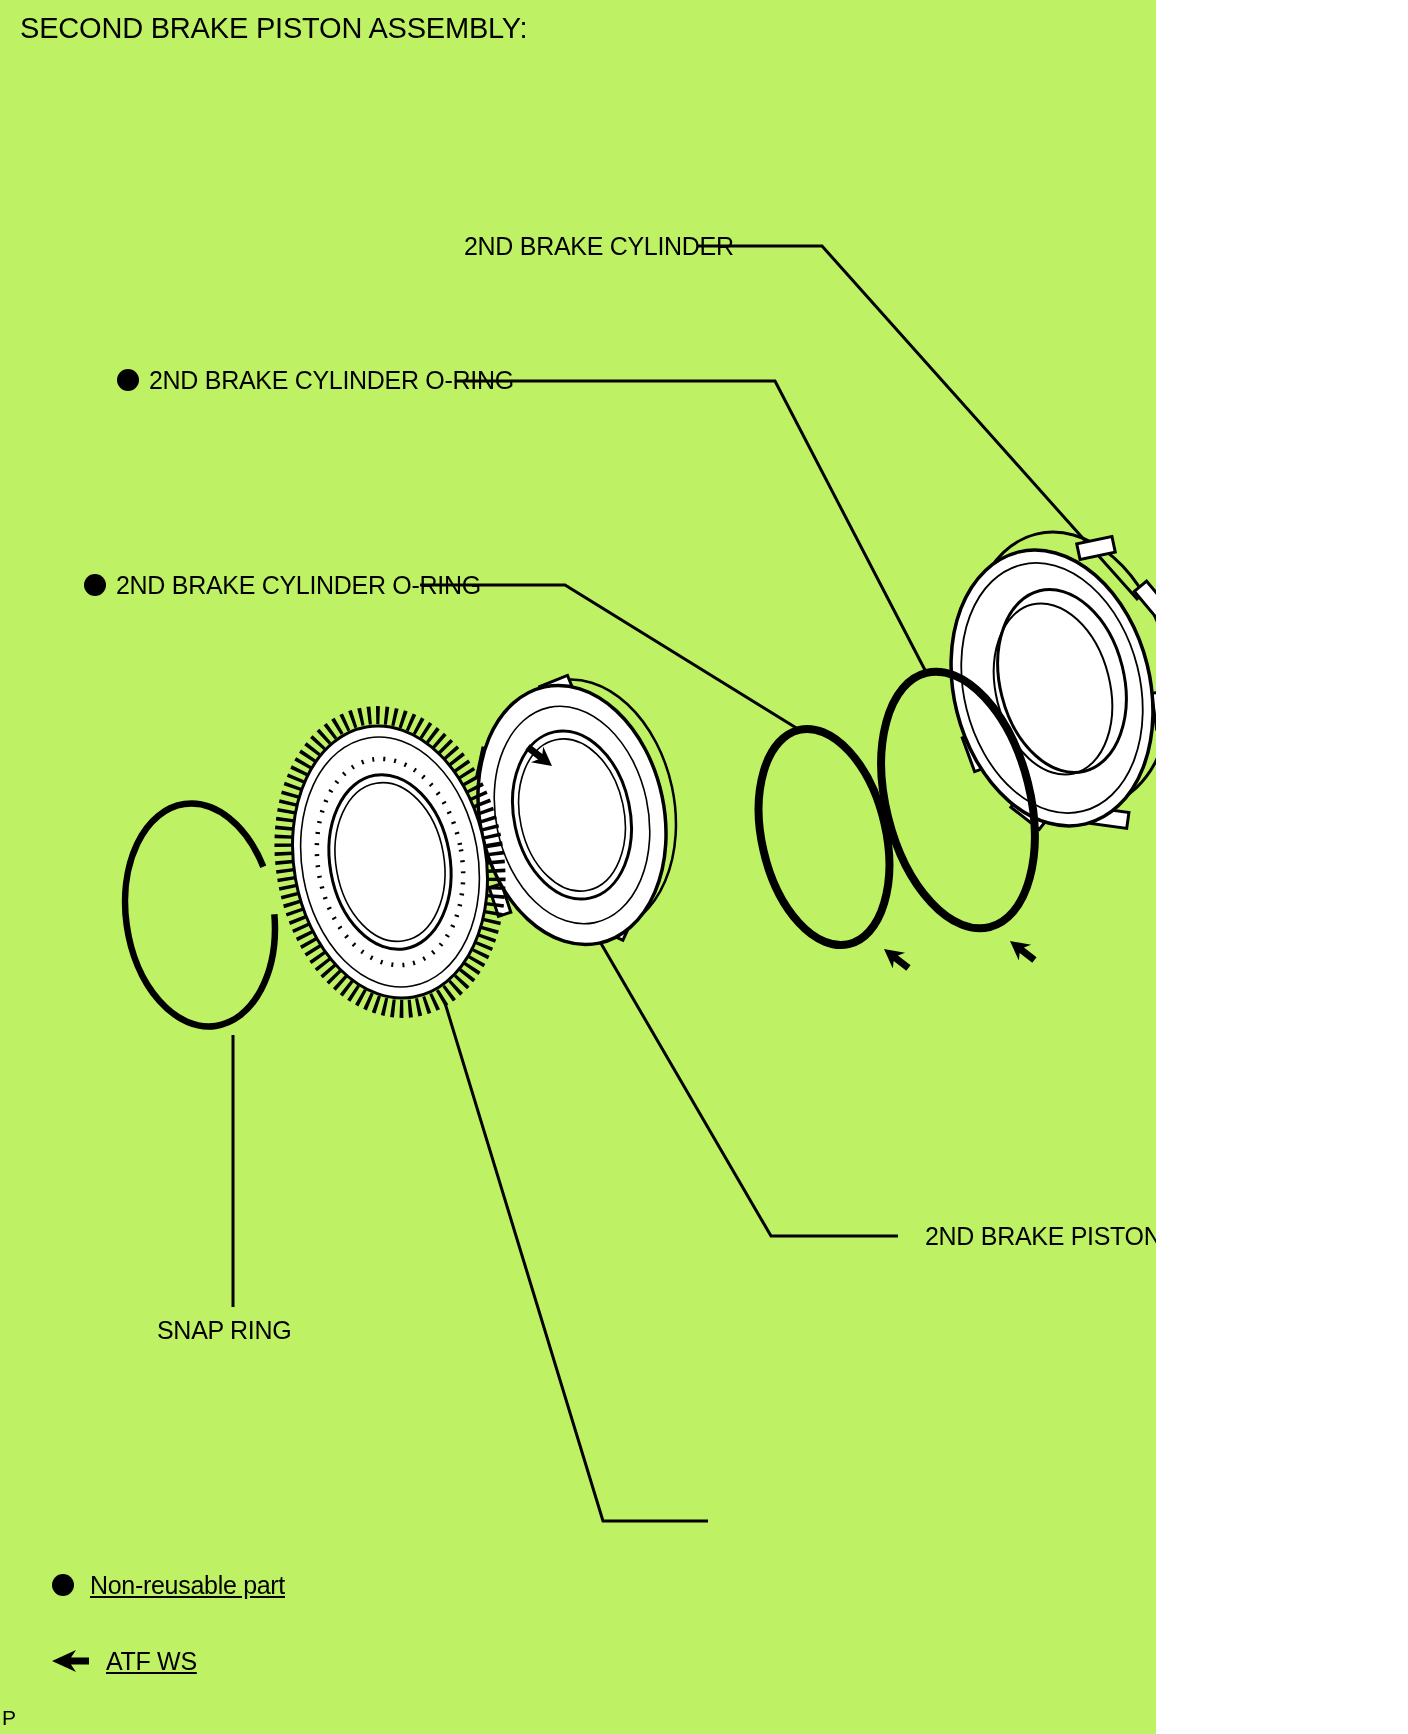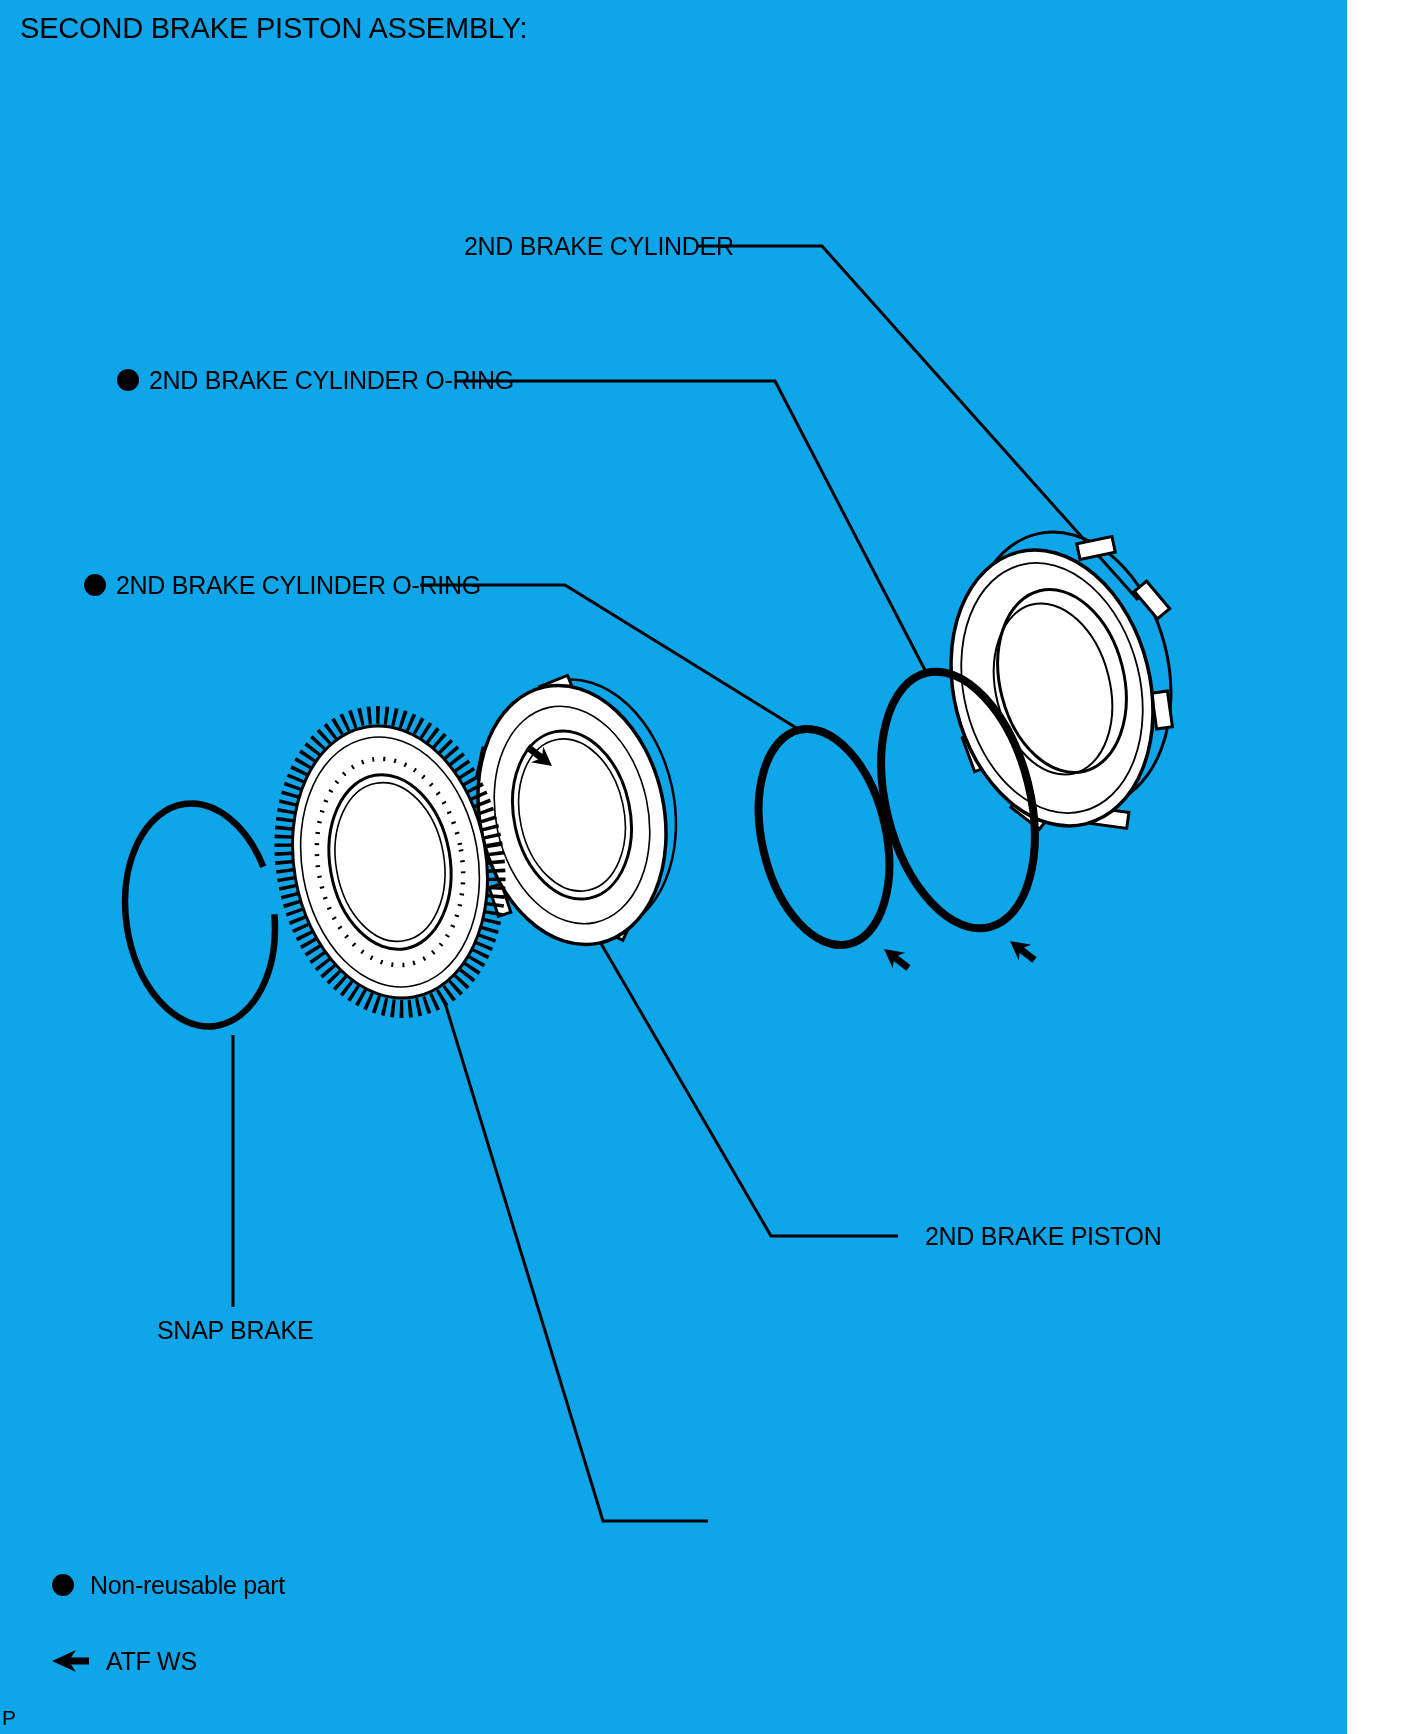--- a/index.html
+++ b/index.html
@@ -1,19 +1,19 @@
 <!DOCTYPE html>
 <html><head>
 <meta charset="utf-8">
 <style>
   html,body{margin:0;padding:0;background:#ffffff;}
   .page{
     position:relative;
-    width:1347px;height:1734px;
-    background:#0ea5e9;
+    width:1156px;height:1734px;
+    background:#bef264;
     font-family:"Liberation Sans", sans-serif;
     color:#000;
     overflow:hidden;
   }
   .title{
     position:absolute;left:20px;top:12px;
     font-size:29px;font-weight:400;letter-spacing:-0.2px;
     margin:0;white-space:nowrap;
   }
   .art{position:absolute;left:0;top:0;}
@@ -27,21 +27,21 @@
   .label.two-line{display:block;}
   .label.two-line span{display:block;}
   .bullet{
     display:inline-block;flex:0 0 auto;
     width:22px;height:22px;border-radius:50%;
     background:#000;
   }
   .legend-item{
     position:absolute;
     font-size:25px;line-height:30px;letter-spacing:-0.3px;
-    display:flex;align-items:center;gap:16px;white-space:nowrap;
+    display:flex;align-items:center;gap:16px;white-space:nowrap;text-decoration:underline;
   }
   .atf-arrow{display:inline-block;flex:0 0 auto;}
   .corner-mark{
     position:absolute;left:2px;top:1706px;
     font-size:21px;line-height:24px;
   }
 </style>
 </head>
 <body>
 
@@ -149,21 +149,21 @@
   <div class="label" style="left:84px;top:570px;">
     <span class="bullet"></span>
     <span>2ND BRAKE CYLINDER O-RING</span>
   </div>
 
   <div class="label" style="left:925px;top:1221px;">
     <span>2ND BRAKE PISTON</span>
   </div>
 
   <div class="label" style="left:157px;top:1315px;">
-    <span>SNAP BRAKE</span>
+    <span>SNAP RING</span>
   </div>
 
   <div class="label two-line" style="left:714px;top:1505px;line-height:35px;">
   </div>
 
   <div class="legend-item" style="left:52px;top:1570px;">
     <span class="bullet"></span>
     <span>Non-reusable part</span>
   </div>
 

